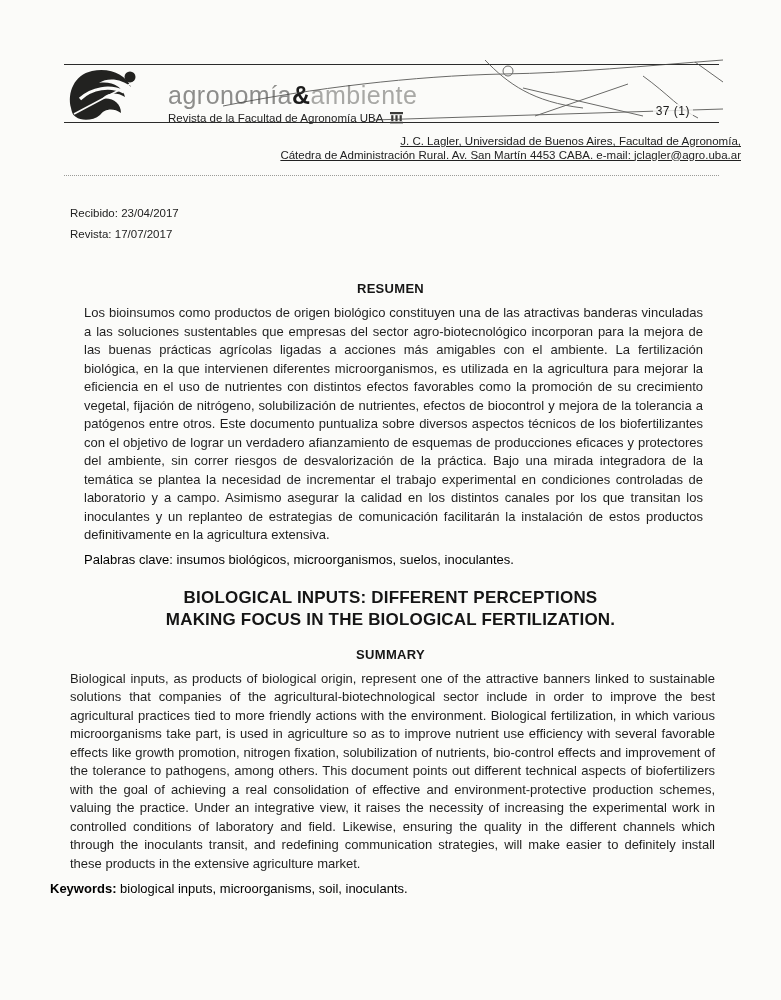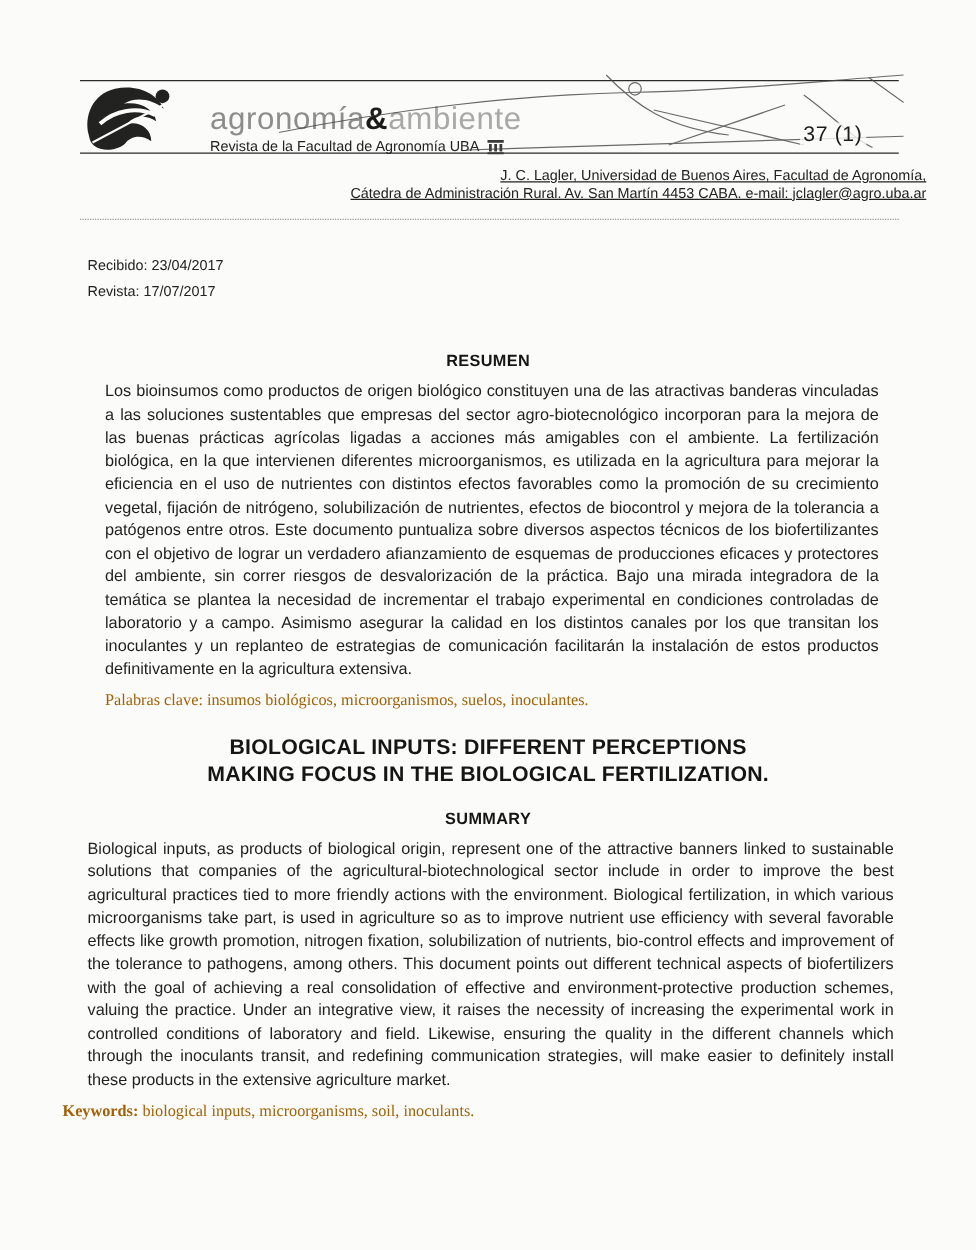--- a/index.html
+++ b/index.html
@@ -34,21 +34,21 @@
     letter-spacing: 0.5px;
     color: #8d8d8b;
   }
   .journal-name .amp { color: #1b1b1b; font-weight: bold; }
   .journal-name .name2 { color: #a8a8a5; }
   .journal-subtitle-row { margin-top: 2px; display: flex; align-items: center; gap: 6px; }
   .journal-subtitle { font-size: 11.5px; color: #222; }
   .sketch { position: absolute; right: -4px; top: -11px; pointer-events: none; }
   .issue {
     position: absolute; right: 26px; bottom: 4px;
-    font-size: 17px; color: #1b1b1b; letter-spacing: 0.5px;
+    font-size: 12px; color: #1b1b1b; letter-spacing: 0.5px;
     background: rgba(251,251,249,0.8); padding: 0 3px;
   }
 
   
   .title {
     margin: 22px 40px 0;
     text-align: center;
     font-size: 17px;
     line-height: 22px;
     font-weight: bold;
@@ -78,21 +78,21 @@
   .body-text {
     font-size: 13px;
     line-height: 18.5px;
     text-align: justify;
     color: #1f1f1f;
     hyphens: auto;
   }
   .abstract-es .body-text { margin: 8px 78px 0 84px; }
   .abstract-en .body-text { margin: 8px 66px 0 70px; }
 
-  .keywords { font-size: 13px; line-height: 18px; color: #a16207; font-family: Liberation Serif, serif; }
+  .keywords { font-size: 13px; line-height: 18px; color: #000000; }
   .abstract-es .keywords { margin: 6px 78px 0 84px; }
   .abstract-en .keywords { margin: 7px 66px 16px 50px; }
   .keywords .bold { font-weight: bold; }
 
   .en-title { margin-top: 18px; }
 </style>
 </head>
 <body>
 
 <div class="page">

